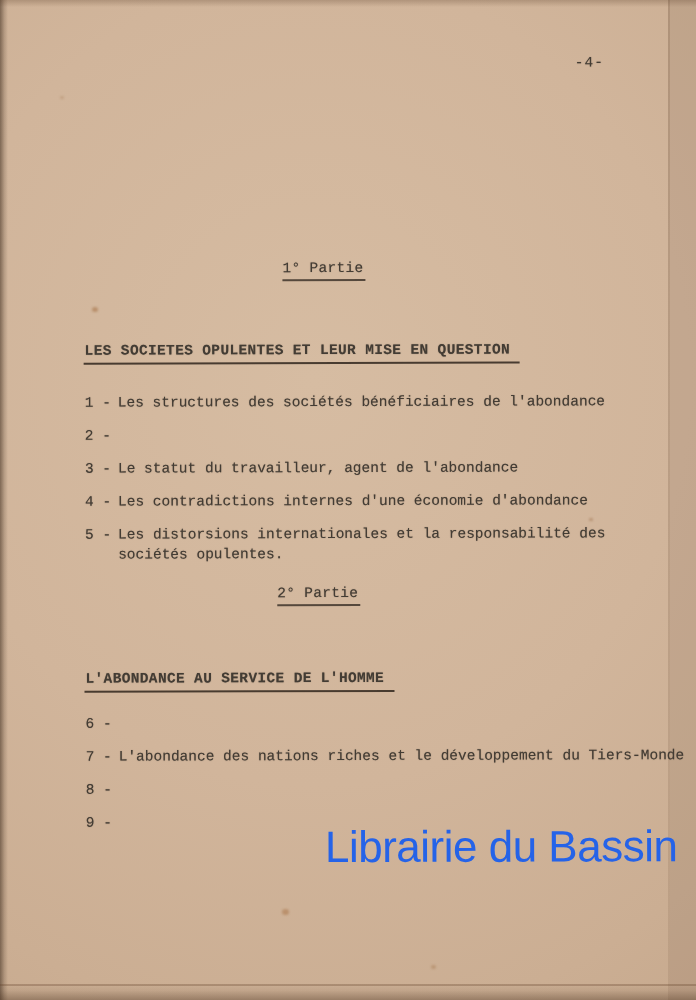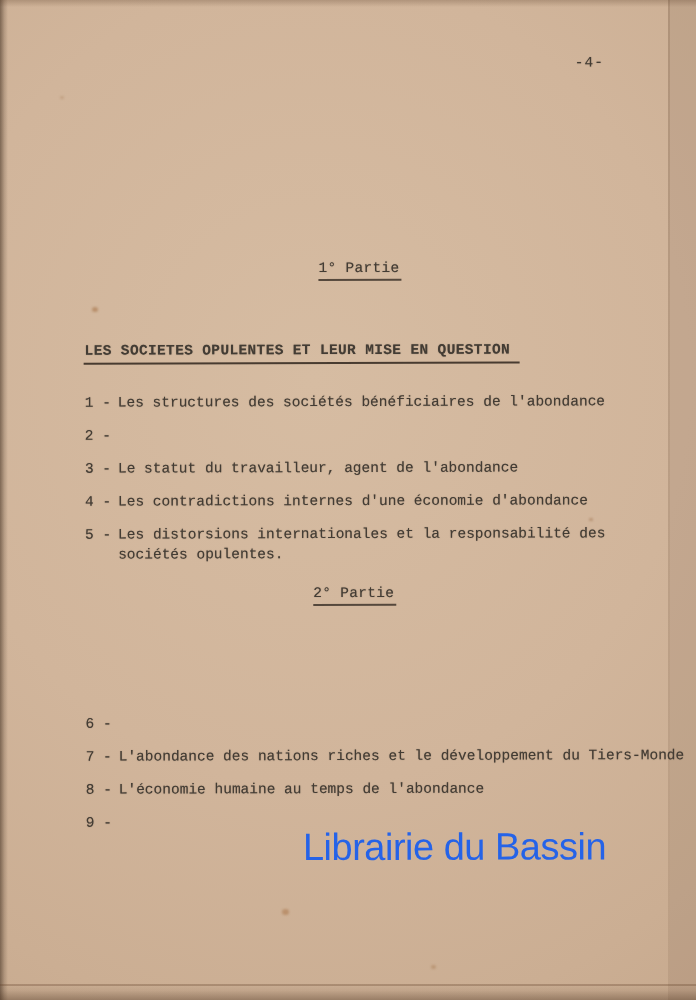--- a/index.html
+++ b/index.html
@@ -37,37 +37,37 @@
     position:absolute;inset:0;
     transform:rotate(-0.15deg);
     color:#433c34;
     font-size:14.5px;line-height:20px;
     text-shadow:0 0 1px rgba(64,54,44,.55);
   }
   .abs{position:absolute;}
   .page-number{left:576px;top:53px;letter-spacing:1px;}
   .title-block{left:276px;top:196px;white-space:pre-line;letter-spacing:.3px;}
   .part-heading{letter-spacing:.3px;border-bottom:2px solid rgba(62,52,42,.85);
-    padding:0 2px 1px 0;margin-left:36px;}
+    padding:0 2px 1px 0;}
   .ph1{left:283px;top:258px;}
   .ph2{left:277px;top:583px;}
   .section-title{font-weight:bold;letter-spacing:.35px;
     border-bottom:2px solid rgba(56,46,36,.9);padding:0 10px 2px 1px;}
   .st1{left:84px;top:340px;}
   .st2{left:84px;top:668px;}
   .list{left:85px;}
   .list1{top:392px;width:585px;}
   .list2{top:713px;width:618px;}
   .item{display:flex;margin-bottom:13px;}
   .item .num{width:33px;flex:none;}
   .item .text{white-space:pre-line;}
   .watermark{
-    left:302px;top:822px;
+    left:324px;top:822px;
     font-family:"Liberation Sans", sans-serif;
-    font-size:38px;line-height:50px;letter-spacing:-0.5px;
+    font-size:44px;line-height:50px;letter-spacing:-0.5px;
     text-shadow:none;font-weight:normal;
   }
 </style>
 </head>
 <body>
 
 <div class="page">
   <span class="edge-left"></span>
   <span class="edge-top"></span>
   <span class="crease-right"></span>
@@ -107,32 +107,32 @@
       </div>
       <div class="item">
         <span class="num">5 -</span>
         <span class="text">Les distorsions internationales et la responsabilité des
 sociétés opulentes.</span>
       </div>
     </div>
 
     <div class="abs part-heading ph2">2° Partie</div>
 
+    <div class="abs section-title st2">L'ABONDANCE AU SERVICE DE L'HOMME</div>
 
     <div class="abs list list2">
       <div class="item">
         <span class="num">6 -</span>
       </div>
       <div class="item">
         <span class="num">7 -</span>
         <span class="text">L'abondance des nations riches et le développement du Tiers-Monde</span>
       </div>
       <div class="item">
         <span class="num">8 -</span>
-        <span class="text">L'économie humaine au temps de l'abondance</span>
       </div>
       <div class="item">
         <span class="num">9 -</span>
       </div>
     </div>
 
     <div class="abs watermark" style="color: rgb(37, 99, 232);">Librairie du Bassin</div>
 
   </div>
 </div>

